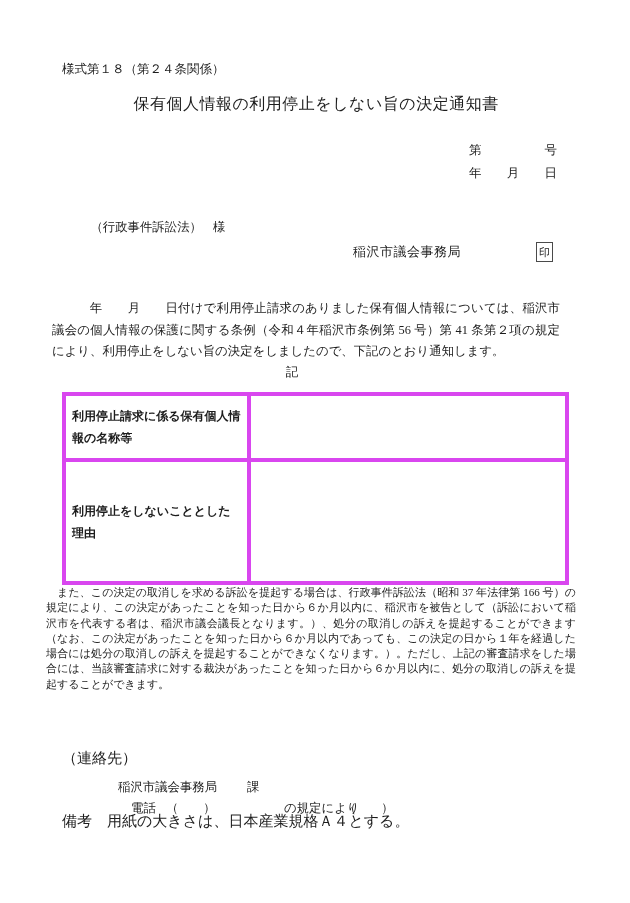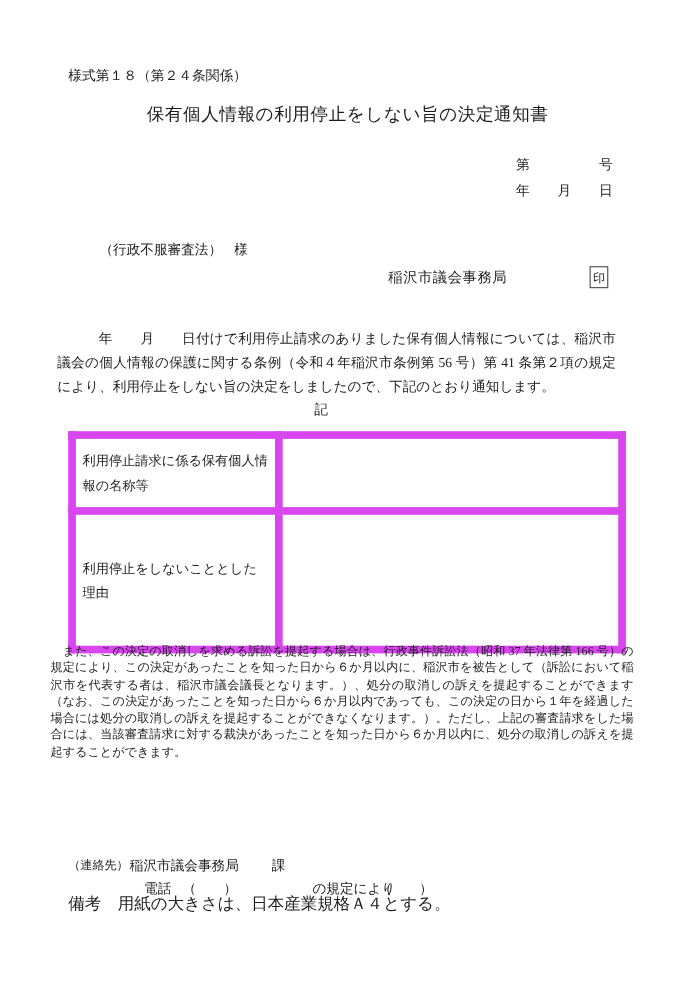--- a/index.html
+++ b/index.html
@@ -54,42 +54,42 @@
   .record-heading { left: 0; right: 0; top: 364px; text-align: center; font-size: 12.5px; }
 
   table.decision-table {
     position: absolute;
     left: 62px; top: 392px;
     width: 507px;
     border-collapse: collapse;
     table-layout: fixed;
   }
   table.decision-table th, table.decision-table td {
-    border: 7px solid #d946ef;
-    font-weight: normal;
+    border: 4px solid #d946ef;
+    font-weight: bold;
     font-size: 12px;
     line-height: 22px;
     text-align: left;
     vertical-align: middle;
     padding: 0 6px;
   }
   table.decision-table th { width: 169px; }
   tr.row-name th, tr.row-name td { height: 62px; }
   tr.row-reason th, tr.row-reason td { height: 119px; }
 
   .notes {
     left: 35px; top: 585px; width: 541px;
     font-size: 11px; line-height: 15.3px;
     text-align: justify;
     white-space: normal;
   }
   .notes p { margin: 0; padding-left: 11px; }
   .notes p.p1 { text-indent: -11px; }
 
-  .contact-label  { left: 62px;  top: 779px; font-size: 11px; }
+  .contact-label  { left: 62px;  top: 749px; font-size: 15px; }
   .contact-office { left: 118px; top: 779px; font-size: 12.4px; }
   .contact-section{ left: 247px; top: 779px; font-size: 12.4px; }
   .phone-label { left: 131px; top: 800px; font-size: 12.4px; }
   .phone-paren { left: 166px; top: 800px; font-size: 12.4px; }
   .fax-label   { left: 284px; top: 800px; font-size: 12.4px; }
   .fax-paren   { left: 344px; top: 800px; font-size: 12.4px; }
 
   .remarks { left: 62px; top: 812px; font-size: 15px; text-align: right; }
 </style>
 </head>
@@ -106,21 +106,21 @@
     <span>号</span>
   </div>
 
   <div class="abs date-line">
     <span>年</span>
     <span>月</span>
     <span>日</span>
   </div>
 
   <div class="abs addressee">
-    <span>（行政不服審査法）</span><span class="honorific">様</span>
+    <span>（行政事件訴訟法）</span><span class="honorific">様</span>
   </div>
 
   <div class="abs issuer-title">稲沢市議会事務局</div>
   <div class="abs seal-box">
     <span>印</span>
   </div>
 
   <p class="abs body-par">　　　年　　月　　日付けで利用停止請求のありました保有個人情報については、稲沢市議会の個人情報の保護に関する条例（令和４年稲沢市条例第 56 号）第 41 条第２項の規定により、利用停止をしない旨の決定をしましたので、下記のとおり通知します。</p>
 
   <div class="abs record-heading">記</div>

